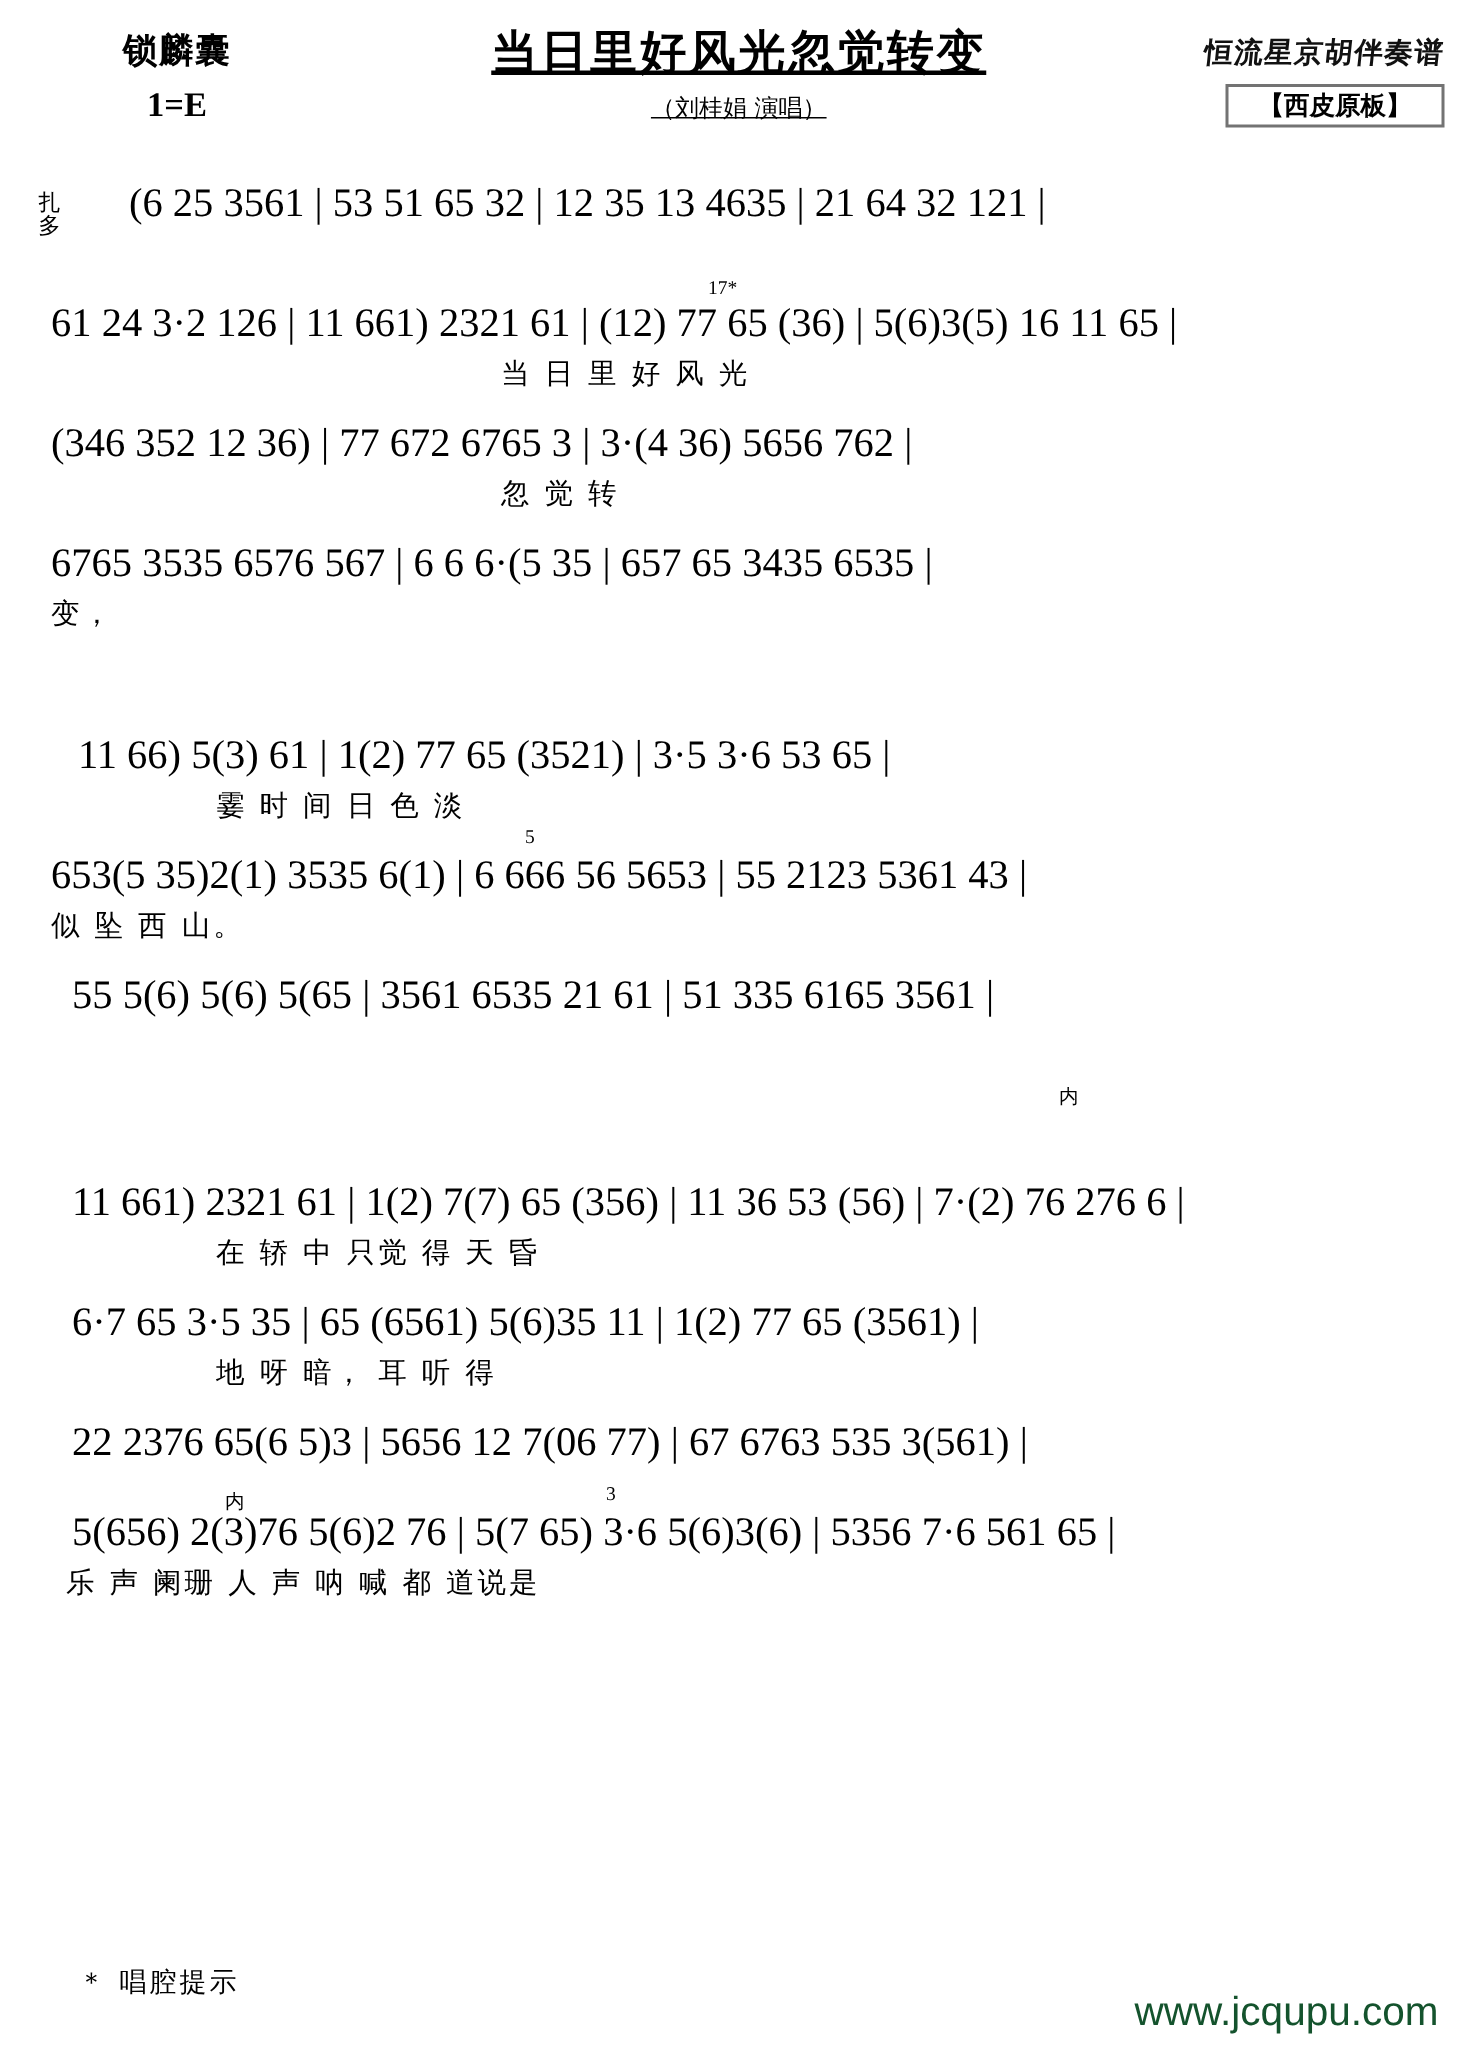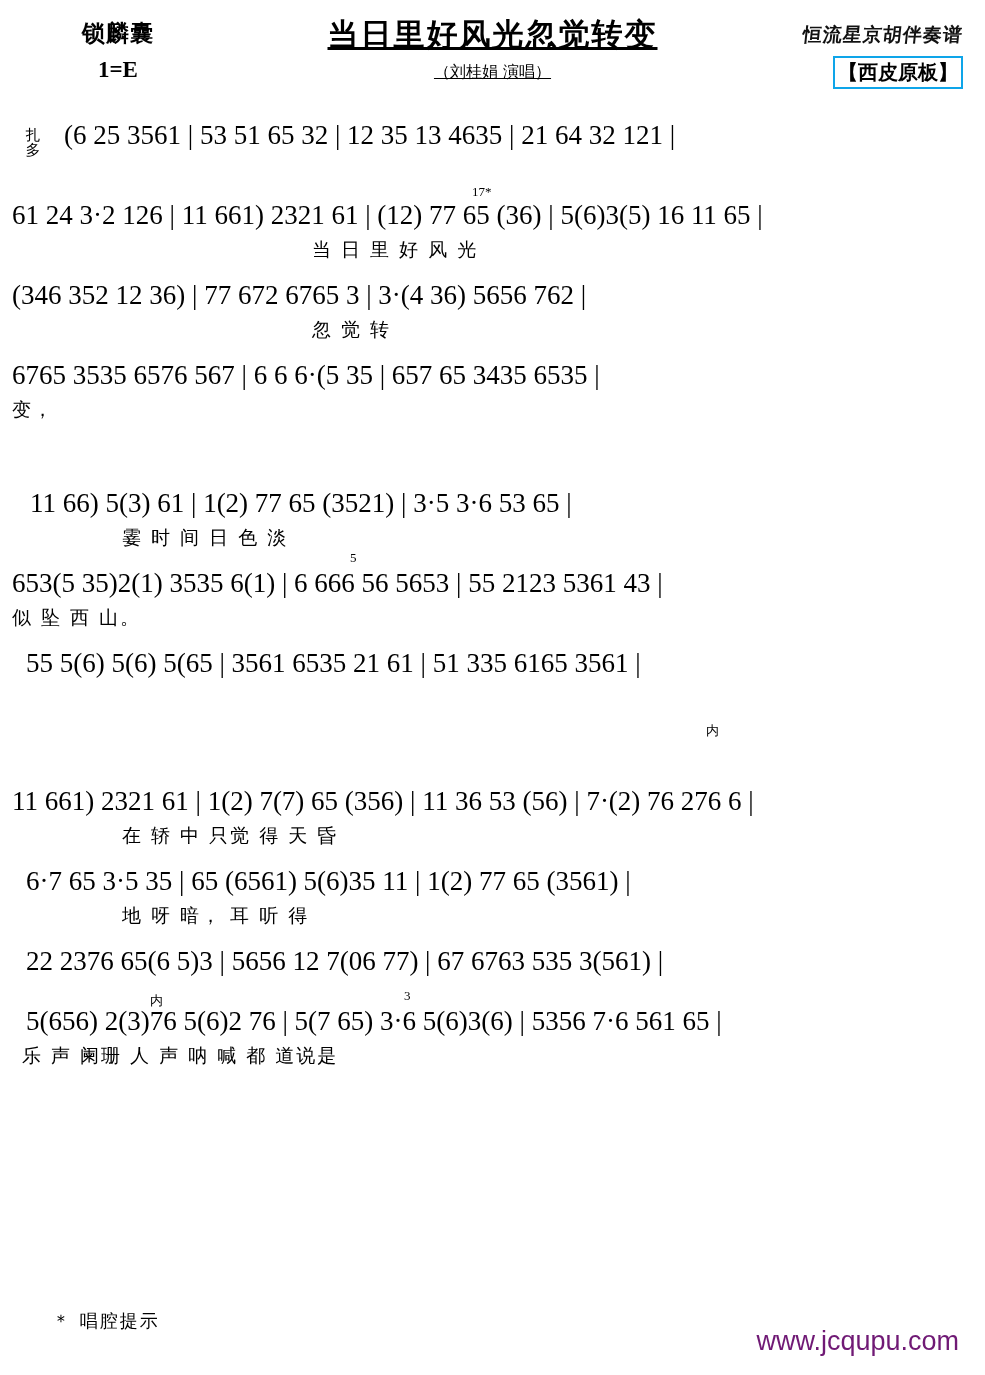--- a/index.html
+++ b/index.html
@@ -69,39 +69,39 @@
   .arranger {
     font-size: 19px;
     font-weight: bold;
     color: #111;
     font-family: "DejaVu Serif", serif;
     letter-spacing: 1px;
     transform: skewX(-6deg);
   }
   .banshi {
     margin-top: 8px;
-    font-size: 20px;
-    font-weight: bold;
-    border: 2px solid #0ea5e9;
+    font-size: 17px;
+    font-weight: bold;
+    border: 2px solid #737373;
     display: inline-block;
-    padding: 1px 3px;
+    padding: 1px 20px;
     font-family: "DejaVu Serif", serif;
   }
 
   
   .music {
     position: absolute;
     left: 0;
     top: 108px;
     width: 985px;
   }
   .sys {
     position: relative;
     margin: 0 0 6px 0;
-    padding: 0 12px;
+    padding: 0 34px;
   }
   .notes {
     font-size: 27px;
     font-family: "Liberation Serif", serif;
     letter-spacing: 0px;
     white-space: nowrap;
     line-height: 54px;
     height: 54px;
     display: block;
   }
@@ -128,21 +128,21 @@
     bottom: 42px;
     font-size: 18px;
     font-family: "DejaVu Serif", serif;
     letter-spacing: 2px;
   }
   .watermark {
     position: absolute;
     right: 26px;
     bottom: 18px;
     font-size: 27px;
-    color: #701a75;
+    color: #14532d;
     font-family: "Liberation Sans", sans-serif;
   }
   .vert-left {
     position: absolute;
     left: 24px;
     top: 128px;
     font-size: 15px;
     font-family: "DejaVu Serif", serif;
     line-height: 15px;
     width: 18px;
@@ -213,21 +213,21 @@
       <span class="notes" style="margin-left:14px">55  5(6)  5(6)  5(65 | 3561  6535  21  61 | 51  335  6165  3561 |</span>
       <span class="lyr"></span>
     </div>
 
     <div class="sys" style="margin-top:22px">
       <span class="small-up" style="position:absolute;left:706px;top:-4px">内</span>
       <span class="lyr"></span>
     </div>
 
     <div class="sys" style="margin-top:22px">
-      <span class="notes" style="margin-left:0">11  661) 2321  61 | 1(2)  7(7)  65  (356) | 11  36  53  (56) | 7·(2)  76  276  6 |</span>
+      <span class="notes" style="margin-left:14px">11  661) 2321  61 | 1(2)  7(7)  65  (356) | 11  36  53  (56) | 7·(2)  76  276  6 |</span>
       <span class="lyr" style="margin-left:110px">在   轿    中       只觉 得   天    昏</span>
     </div>
 
     <div class="sys">
       <span class="notes" style="margin-left:14px">6·7  65  3·5  35 | 65  (6561)  5(6)35  11 | 1(2)  77  65  (3561) |</span>
       <span class="lyr" style="margin-left:110px">地  呀 暗，      耳  听   得</span>
     </div>
 
     <div class="sys">
       <span class="notes" style="margin-left:14px">22  2376  65(6  5)3 | 5656  12  7(06  77) | 67  6763  535  3(561) |</span>

